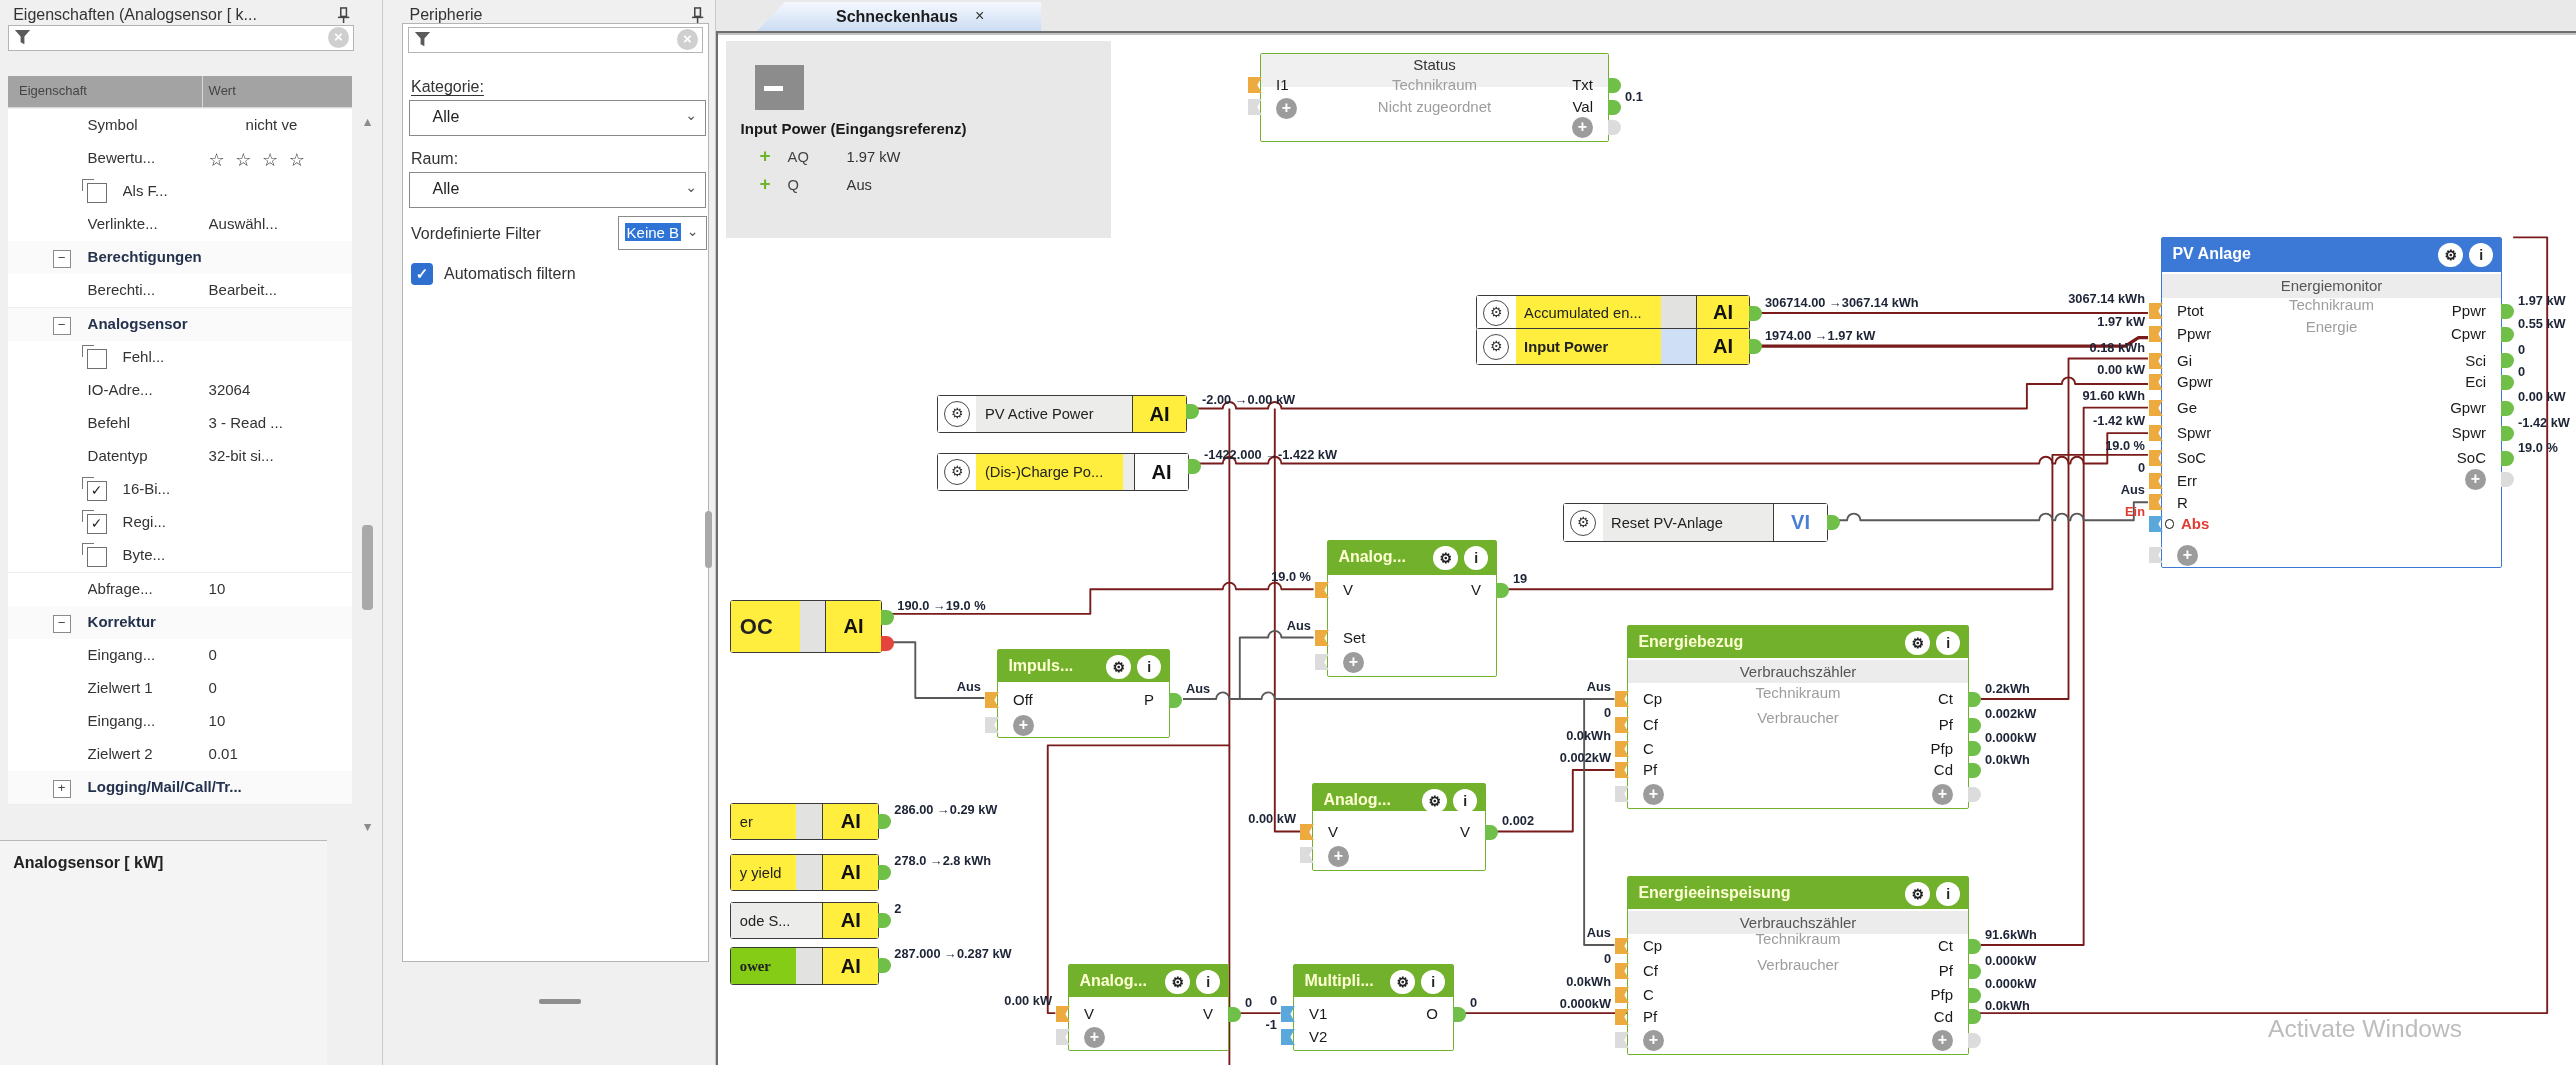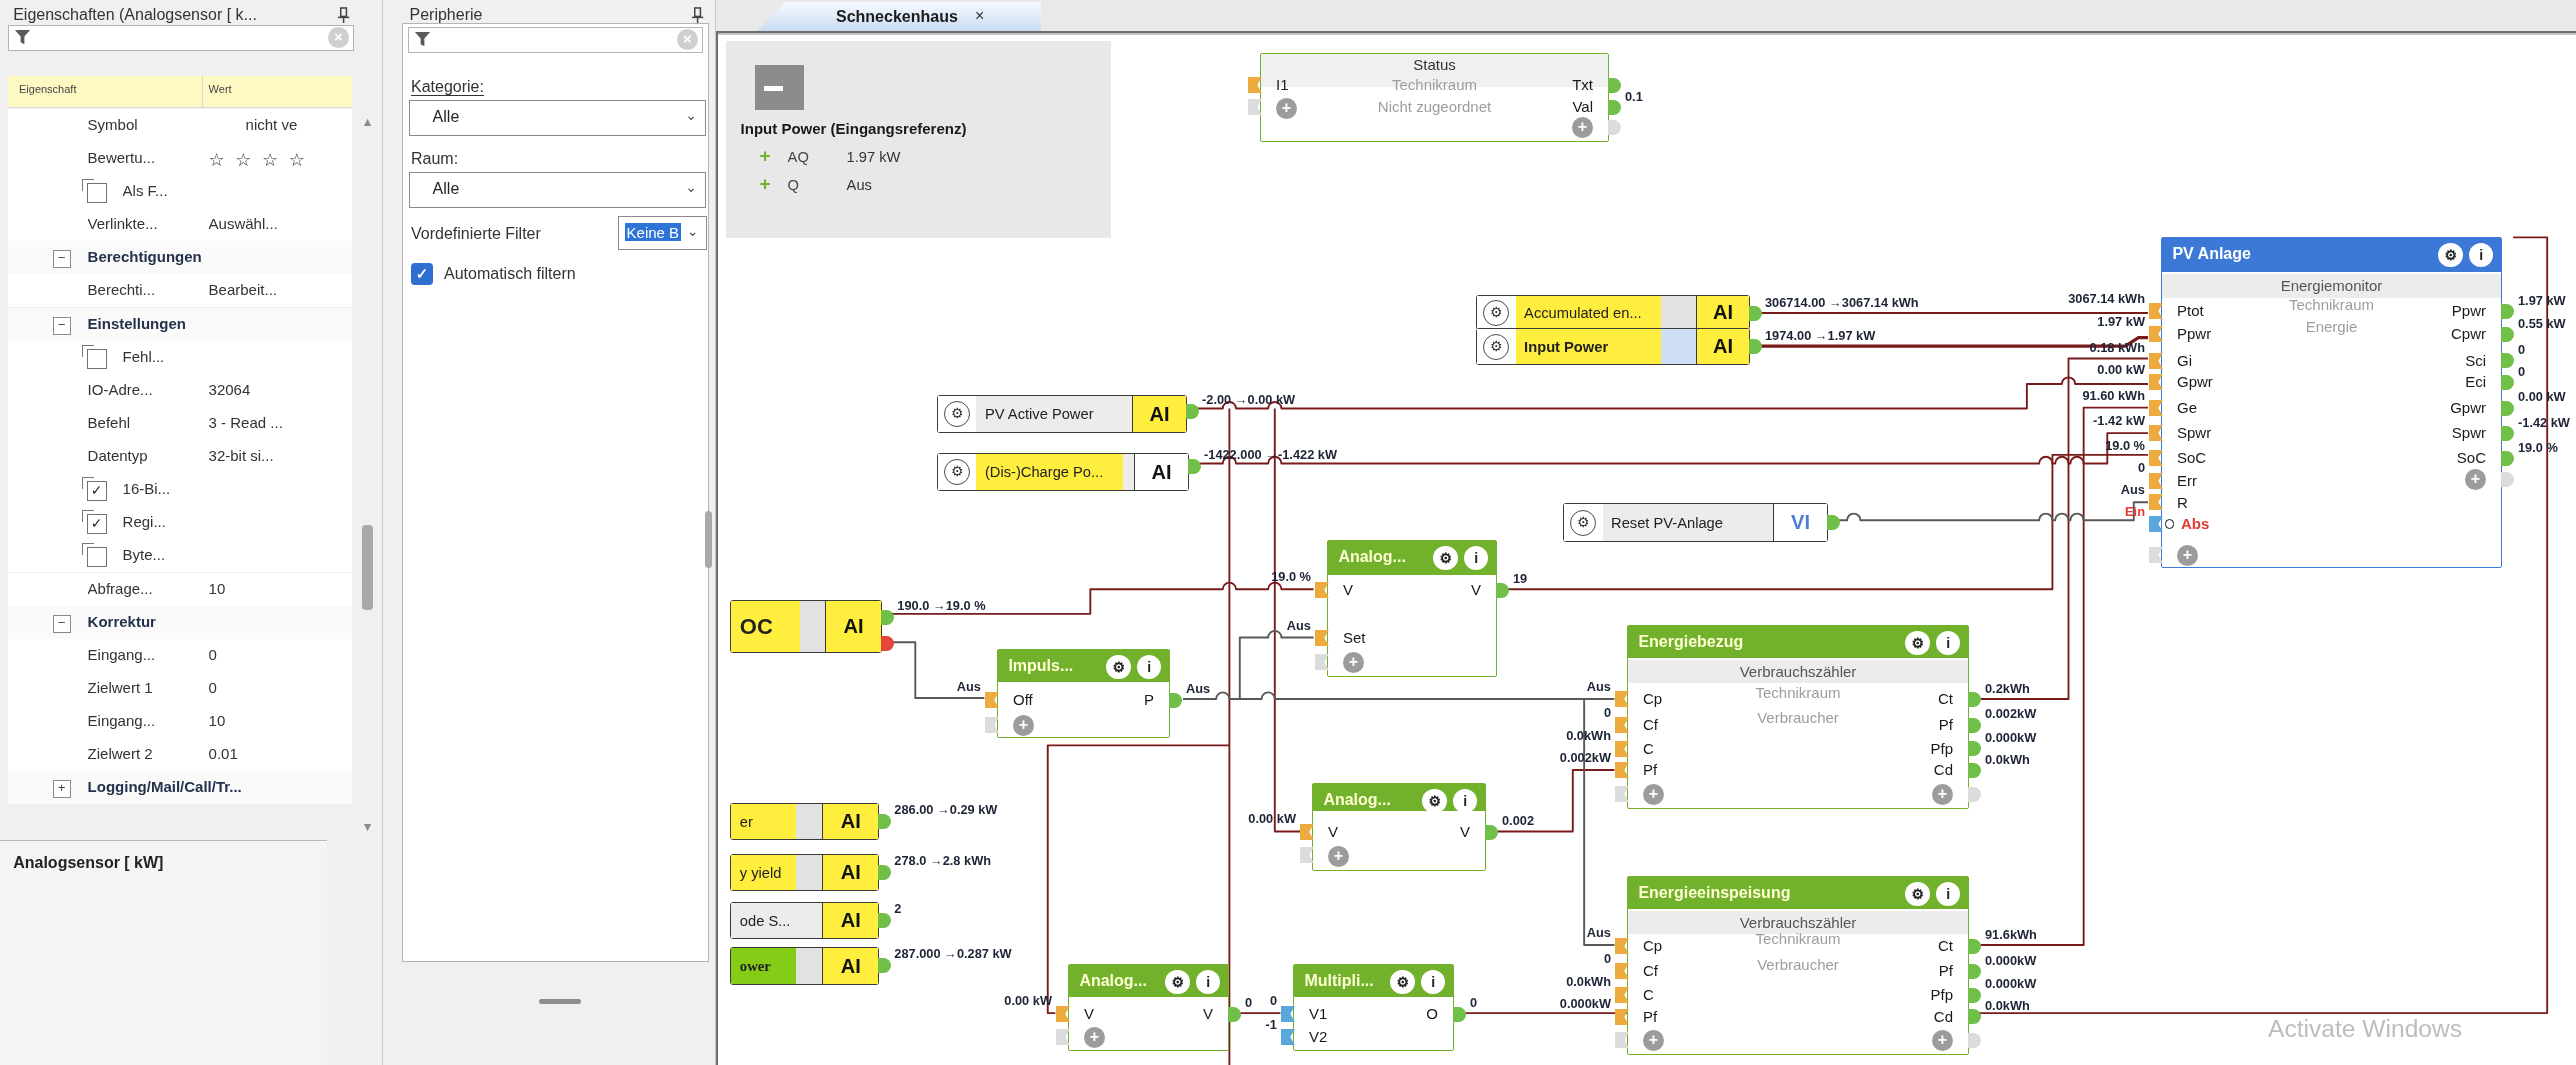--- a/index.html
+++ b/index.html
@@ -5,21 +5,21 @@
   html,body{margin:0;padding:0;background:#d8d8d8}
   .app{position:relative;width:2576px;height:1066px;background:#f0f0f0;
        font-family:"Liberation Sans",sans-serif;overflow:hidden;color:#222}
   .abs{position:absolute}
   
   .panel-title{font-size:16px;color:#333;white-space:nowrap}
   .pinicon{width:13.2px;height:17px}
   .ffield{background:#fff;border:0.9px solid #b4b4b4}
   .clearx{width:21px;height:21px;border-radius:50%;background:#cfcfcf;color:#fff;
           text-align:center;line-height:20px;font-size:15px;font-weight:bold}
-  .colhead{font-size:11px;color:#444;background:#fef9c3;border-bottom:0.9px solid #d9d9d9}
+  .colhead{font-size:13px;color:#444;background:#a3a3a3;border-bottom:0.9px solid #d9d9d9}
   .prow{position:absolute;left:7.6px;width:344px;height:33px;background:#fff;border-bottom:0.9px solid #ededed;font-size:15px}
   .prow .nm{position:absolute;left:80px;top:6.6px;color:#333;white-space:nowrap;overflow:hidden;max-width:109px}
   .prow .vl{position:absolute;left:201px;top:6.6px;color:#333;white-space:nowrap;overflow:hidden;max-width:142px}
   .prow.group{background:#fafafa}
   .prow.group .nm{font-weight:bold;color:#25324d;max-width:274px}
   .expbox{position:absolute;left:45px;top:8.5px;width:16px;height:16px;border:0.9px solid #8a8a8a;background:#fff;
           text-align:center;line-height:14px;font-size:13.2px;color:#444}
   .cbox{position:absolute;left:79px;top:7.6px;width:18px;height:18px;border:0.9px solid #707070;background:#fff;
         text-align:center;line-height:16px;font-size:14px;color:#222}
   .cbracket{position:absolute;left:74px;top:3.8px;width:11.4px;height:11.4px;border-left:0.9px solid #777;border-top:0.9px solid #777}
@@ -135,21 +135,21 @@
         <div class="prow group" style="top:241px">
           <div class="expbox">−</div>
           <div class="nm abs">Berechtigungen</div>
         </div>
         <div class="prow" style="top:274px">
           <div class="nm abs">Berechti...</div>
           <div class="vl abs">Bearbeit...</div>
         </div>
         <div class="prow group" style="top:308px">
           <div class="expbox">−</div>
-          <div class="nm abs">Einstellungen</div>
+          <div class="nm abs">Analogsensor</div>
         </div>
         <div class="prow" style="top:341px">
           <div class="cbracket"></div>
           <div class="cbox"></div>
           <div class="nm abs" style="left:115px">Fehl...</div>
         </div>
         <div class="prow" style="top:374px">
           <div class="nm abs">IO-Adre...</div>
           <div class="vl abs">32064</div>
         </div>

